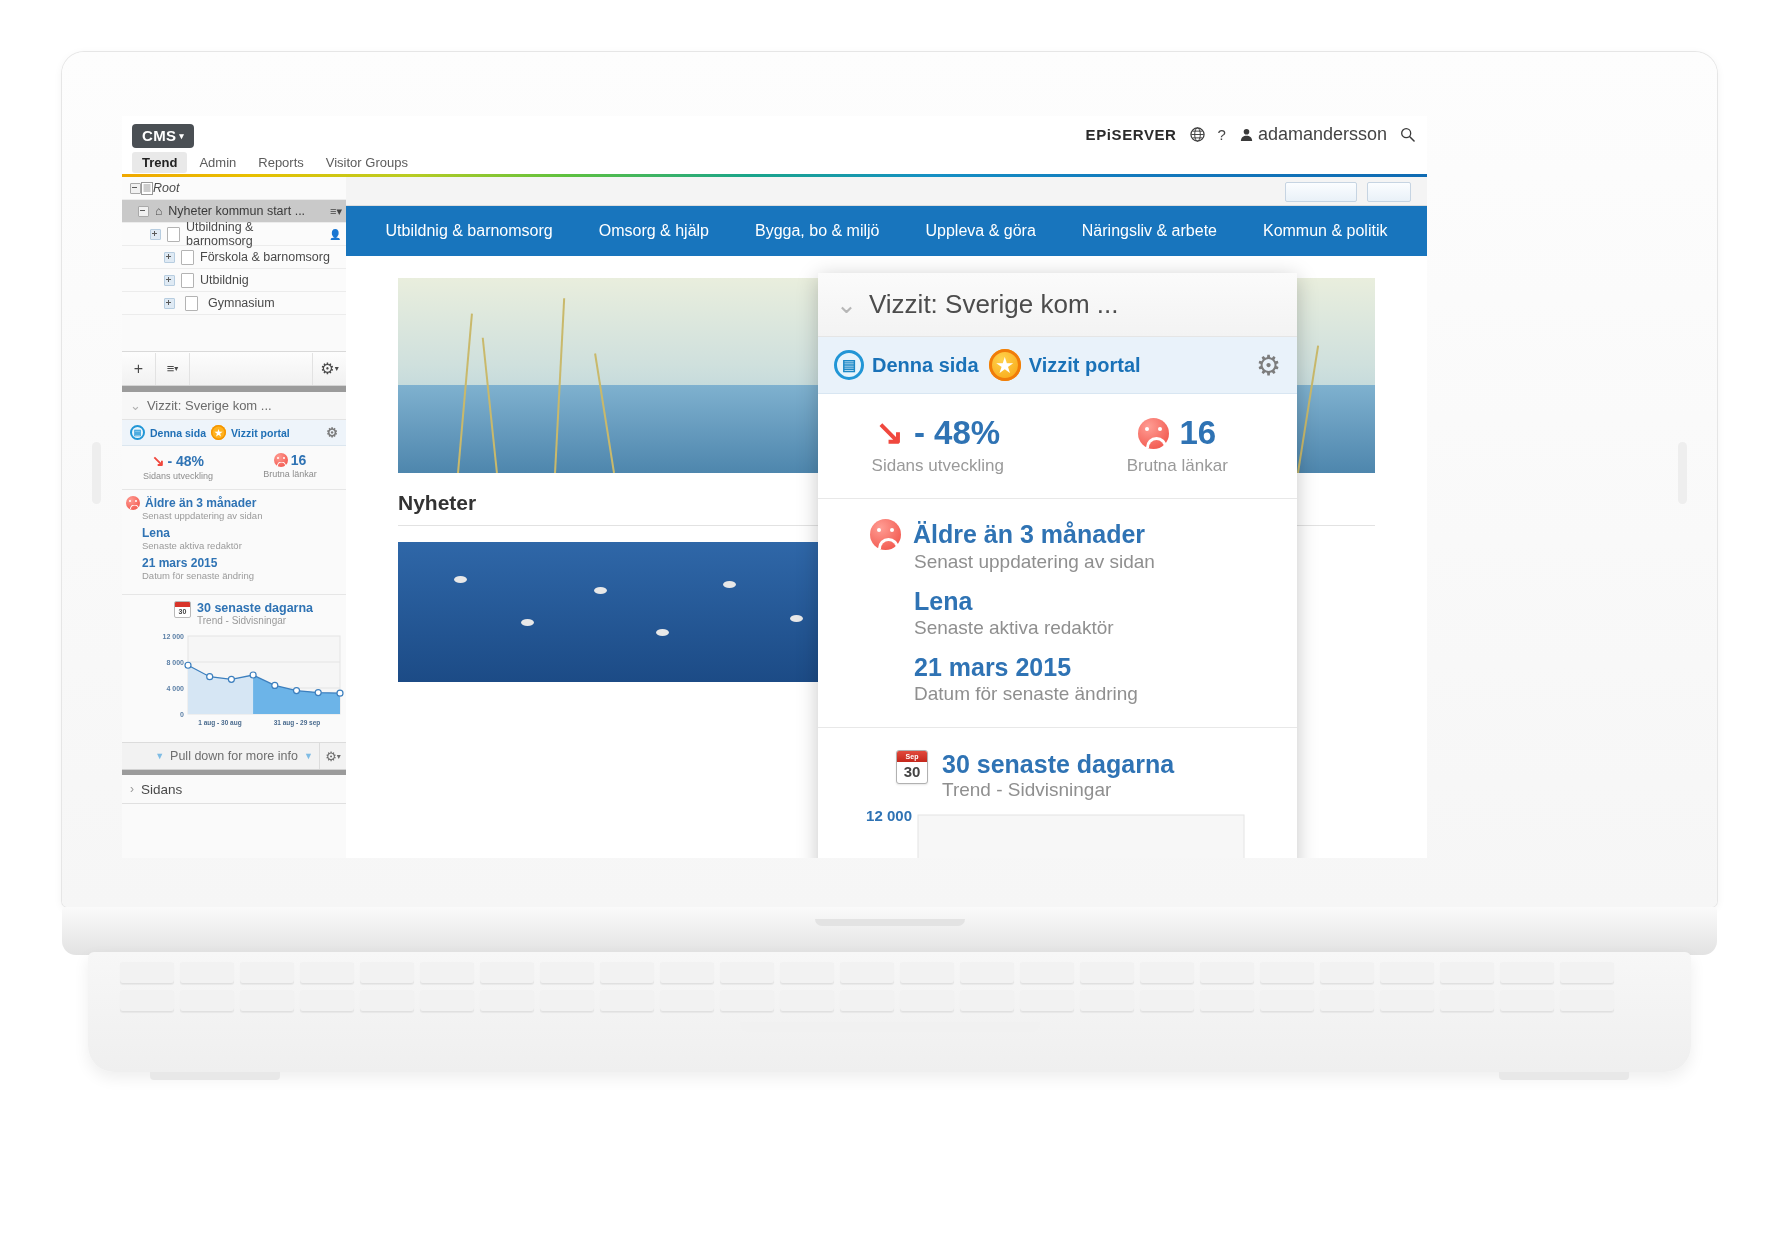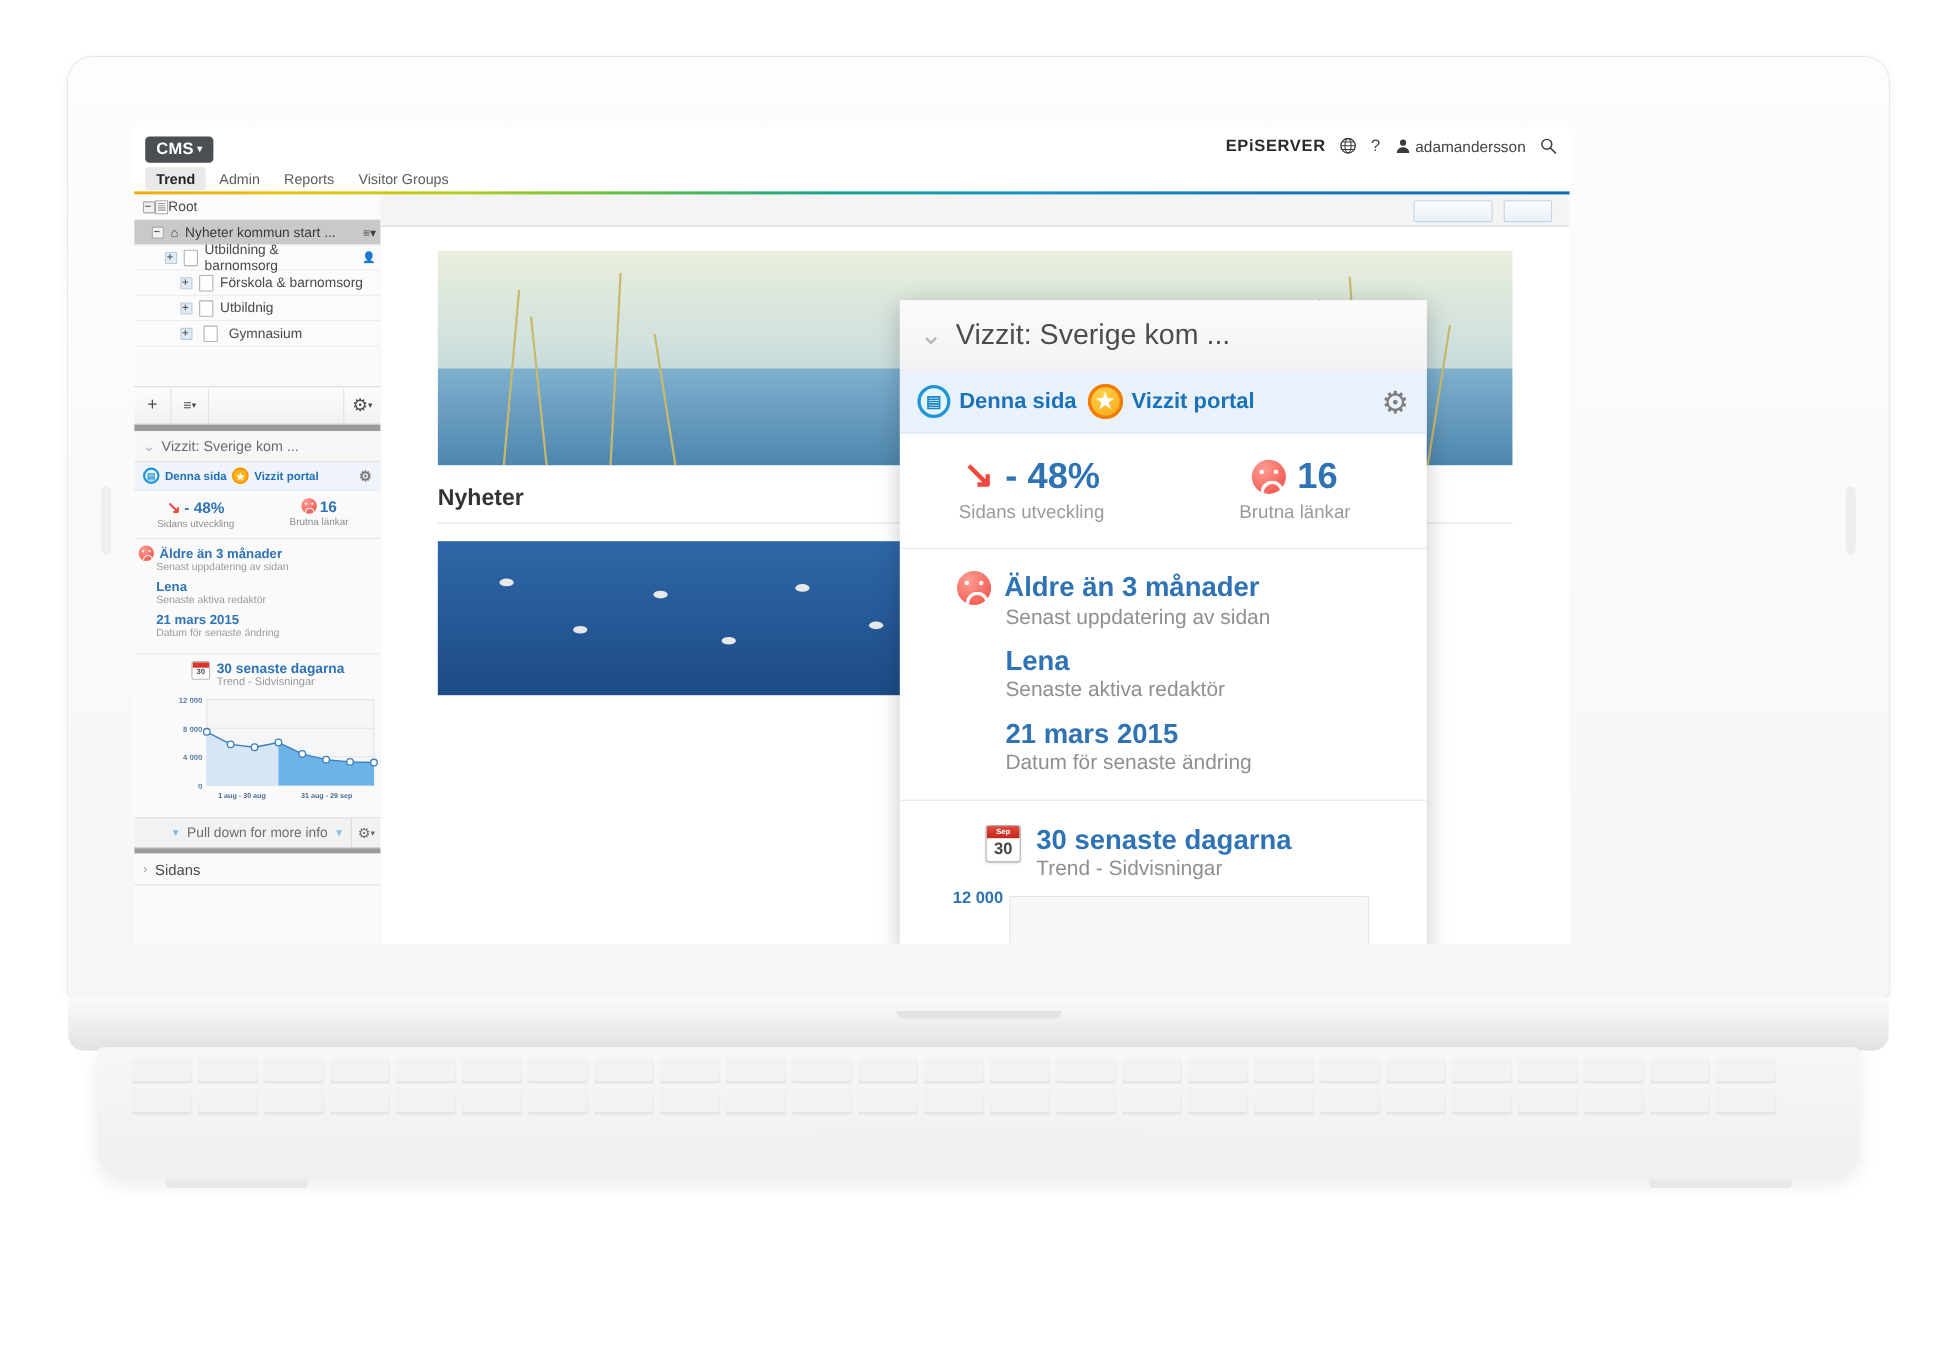--- a/index.html
+++ b/index.html
@@ -57,21 +57,21 @@
     background:#4a4f54;color:#fff;font-size:15px;font-weight:bold;line-height:24px;
     letter-spacing:.3px;
   }
   .cms-btn .caret{font-size:9px;margin-left:3px;position:relative;top:-2px;}
   .cms-tabs{position:absolute;left:10px;top:36px;display:flex;align-items:center;gap:2px;}
   .cms-tab{font-size:13px;color:#5c5c5c;padding:3px 10px;border-radius:3px;}
   .cms-tab.active{background:#e9e9e9;color:#222;font-weight:bold;}
   .brandbar{position:absolute;right:12px;top:8px;display:flex;align-items:center;gap:13px;}
   .episerver{font-family:"Liberation Sans",sans-serif;font-weight:bold;font-size:15px;color:#2b2b2b;letter-spacing:.6px;}
   .ic{width:15px;height:15px;display:inline-block;}
-  .userlbl{font-size:14px;color:#444;}
+  .userlbl{font-size:18px;color:#444;}
   .rainbow{position:absolute;left:0;top:58px;width:1305px;height:3px;
     background:linear-gradient(90deg,#f0a800 0%,#e8c000 10%,#b9cc22 22%,#5ec13f 34%,#1aa58a 48%,#1590c4 62%,#1279bd 78%,#0f6bb3 100%);}
 
   
   .leftpanel{position:absolute;left:0;top:61px;width:224px;height:681px;background:#fafafa;
              border-right:1px solid #cfcfcf;}
   .treerow{height:23px;display:flex;align-items:center;font-size:12.5px;color:#4a4a4a;
            border-bottom:1px solid #ececec;padding-right:4px;box-sizing:border-box;background:#fbfbfb;}
   .treerow.sel{background:#c9c9c9;color:#3a3a3a;}
   .toggle{width:9px;height:9px;border:1px solid #a9a9a9;background:#f1f1f1;display:inline-block;
@@ -243,21 +243,21 @@
           <circle cx="6.6" cy="6.6" r="4.8" fill="none" stroke="#3a3a3a" stroke-width="1.4"></circle>
           <path d="M10.2 10.2L15 15" stroke="#3a3a3a" stroke-width="1.6" stroke-linecap="round"></path>
         </svg>
       </div>
       <div class="rainbow"></div>
     </div>
 
     <div class="leftpanel">
 
       <div>
-        <div class="treerow" style="padding-left:8px;gap:0;">
+        <div class="treerow" style="padding-left:8px;gap:0;font-style:italic;">
           <span class="toggle"></span>
           <svg width="12" height="13" viewBox="0 0 12 13">
             <rect x="0.5" y="0.5" width="11" height="12" fill="#fff" stroke="#9a9a9a"></rect>
             <path d="M2.5 3h7M2.5 5h7M2.5 7h7M2.5 9h7" stroke="#9a9a9a" stroke-width="1"></path>
           </svg>
           <span>Root</span>
         </div>
 
         <div class="treerow sel" style="padding-left:16px;gap:6px;">
           <span class="toggle"></span>
@@ -407,20 +407,28 @@
         </div>
       </div>
     </div>
 
     <div class="preview">
       <div class="pv-toolbar">
         <div class="pv-tb-btn" style="right:70px;width:70px;"></div>
         <div class="pv-tb-btn" style="right:16px;width:42px;"></div>
       </div>
 
+      <div class="pv-nav">
+        <span>Utbildnig &amp; barnomsorg</span>
+        <span>Omsorg &amp; hjälp</span>
+        <span>Bygga, bo &amp; miljö</span>
+        <span>Uppleva &amp; göra</span>
+        <span>Näringsliv &amp; arbete</span>
+        <span>Kommun &amp; politik</span>
+      </div>
 
       <div style="padding:22px 52px 0 52px;">
         <div class="hero">
           <div class="water"></div>
           <div class="reed" style="left:6%;height:82%;transform:rotate(5deg);"></div>
           <div class="reed" style="left:10%;height:70%;transform:rotate(-6deg);"></div>
           <div class="reed" style="left:16%;height:90%;transform:rotate(3deg);"></div>
           <div class="reed" style="left:22%;height:62%;transform:rotate(-9deg);"></div>
           <div class="reed" style="left:80%;height:78%;transform:rotate(7deg);"></div>
           <div class="reed" style="left:86%;height:88%;transform:rotate(-4deg);"></div>

